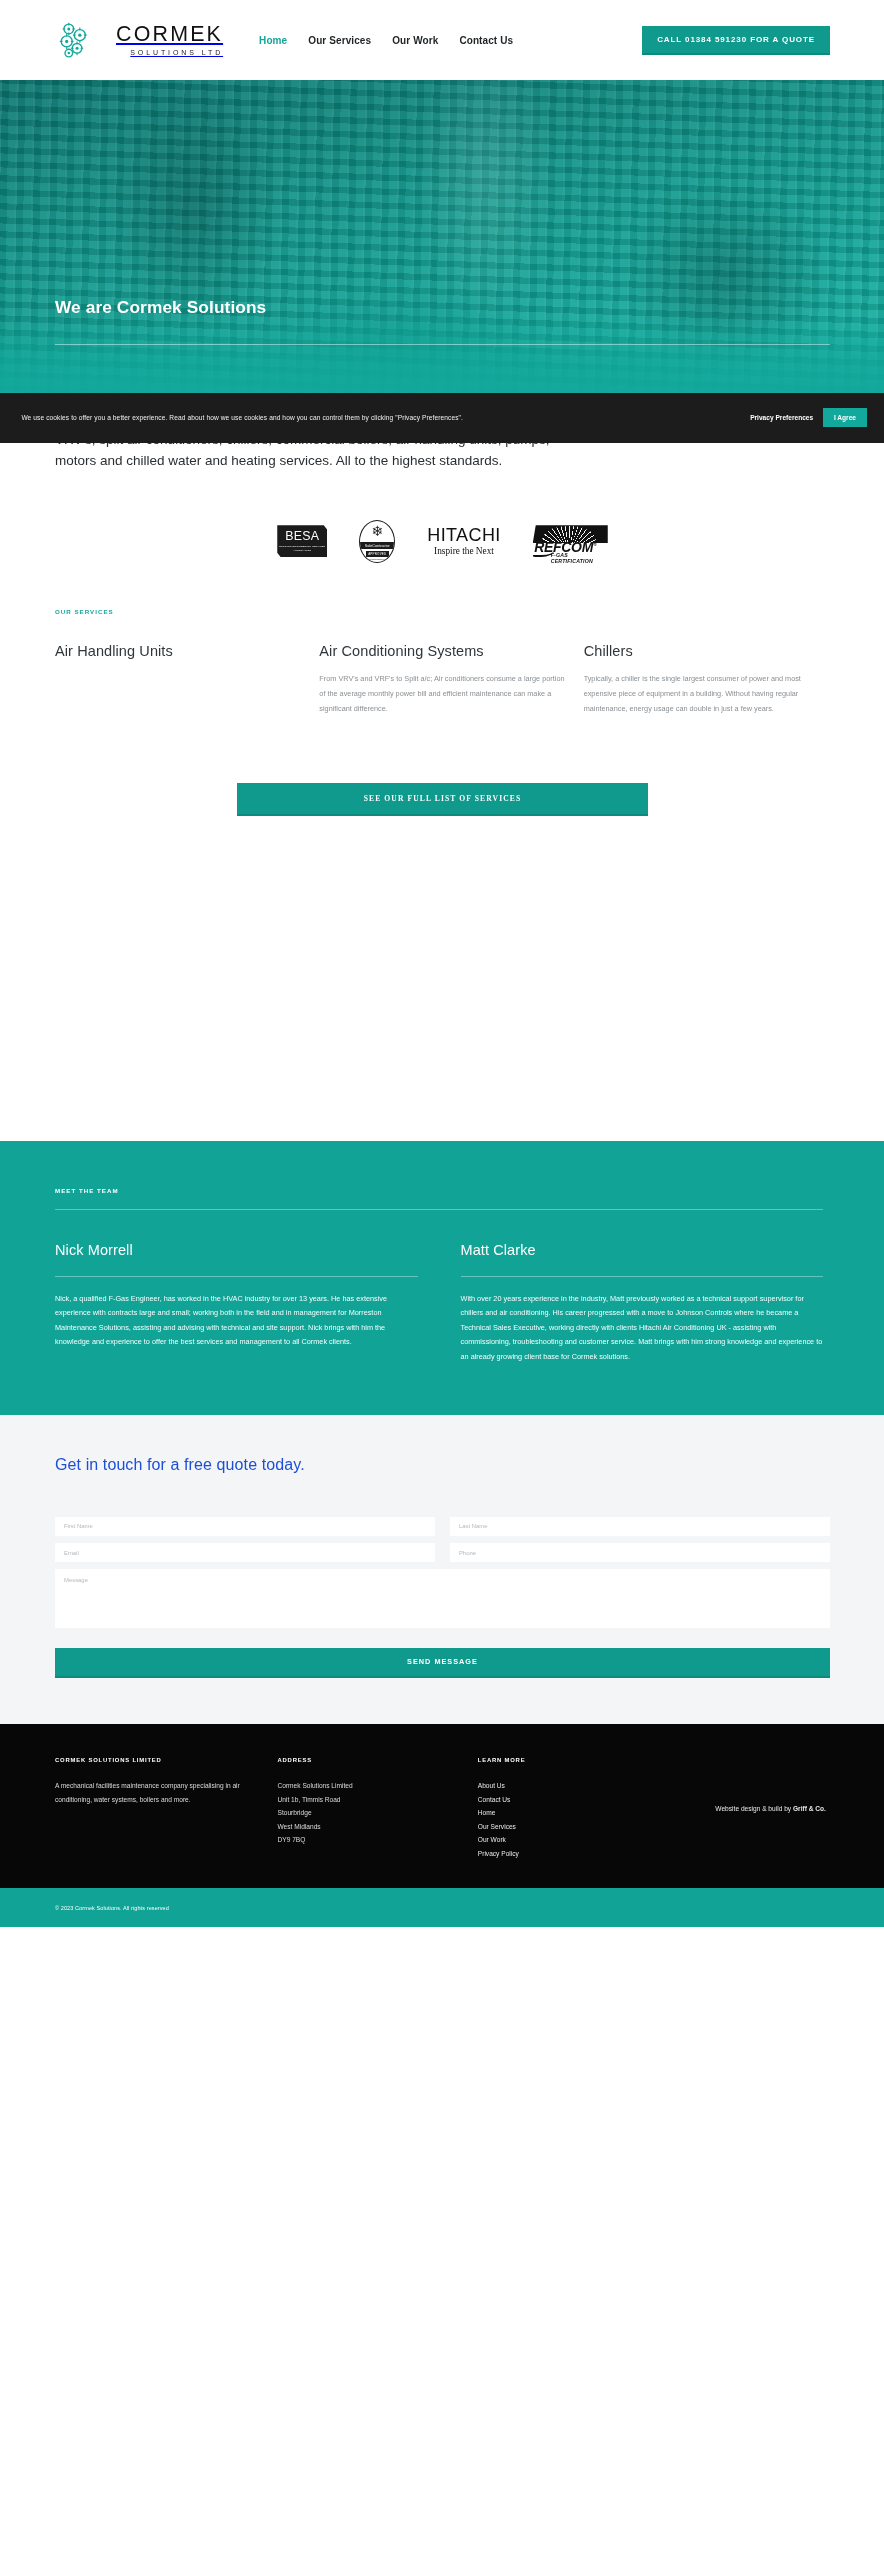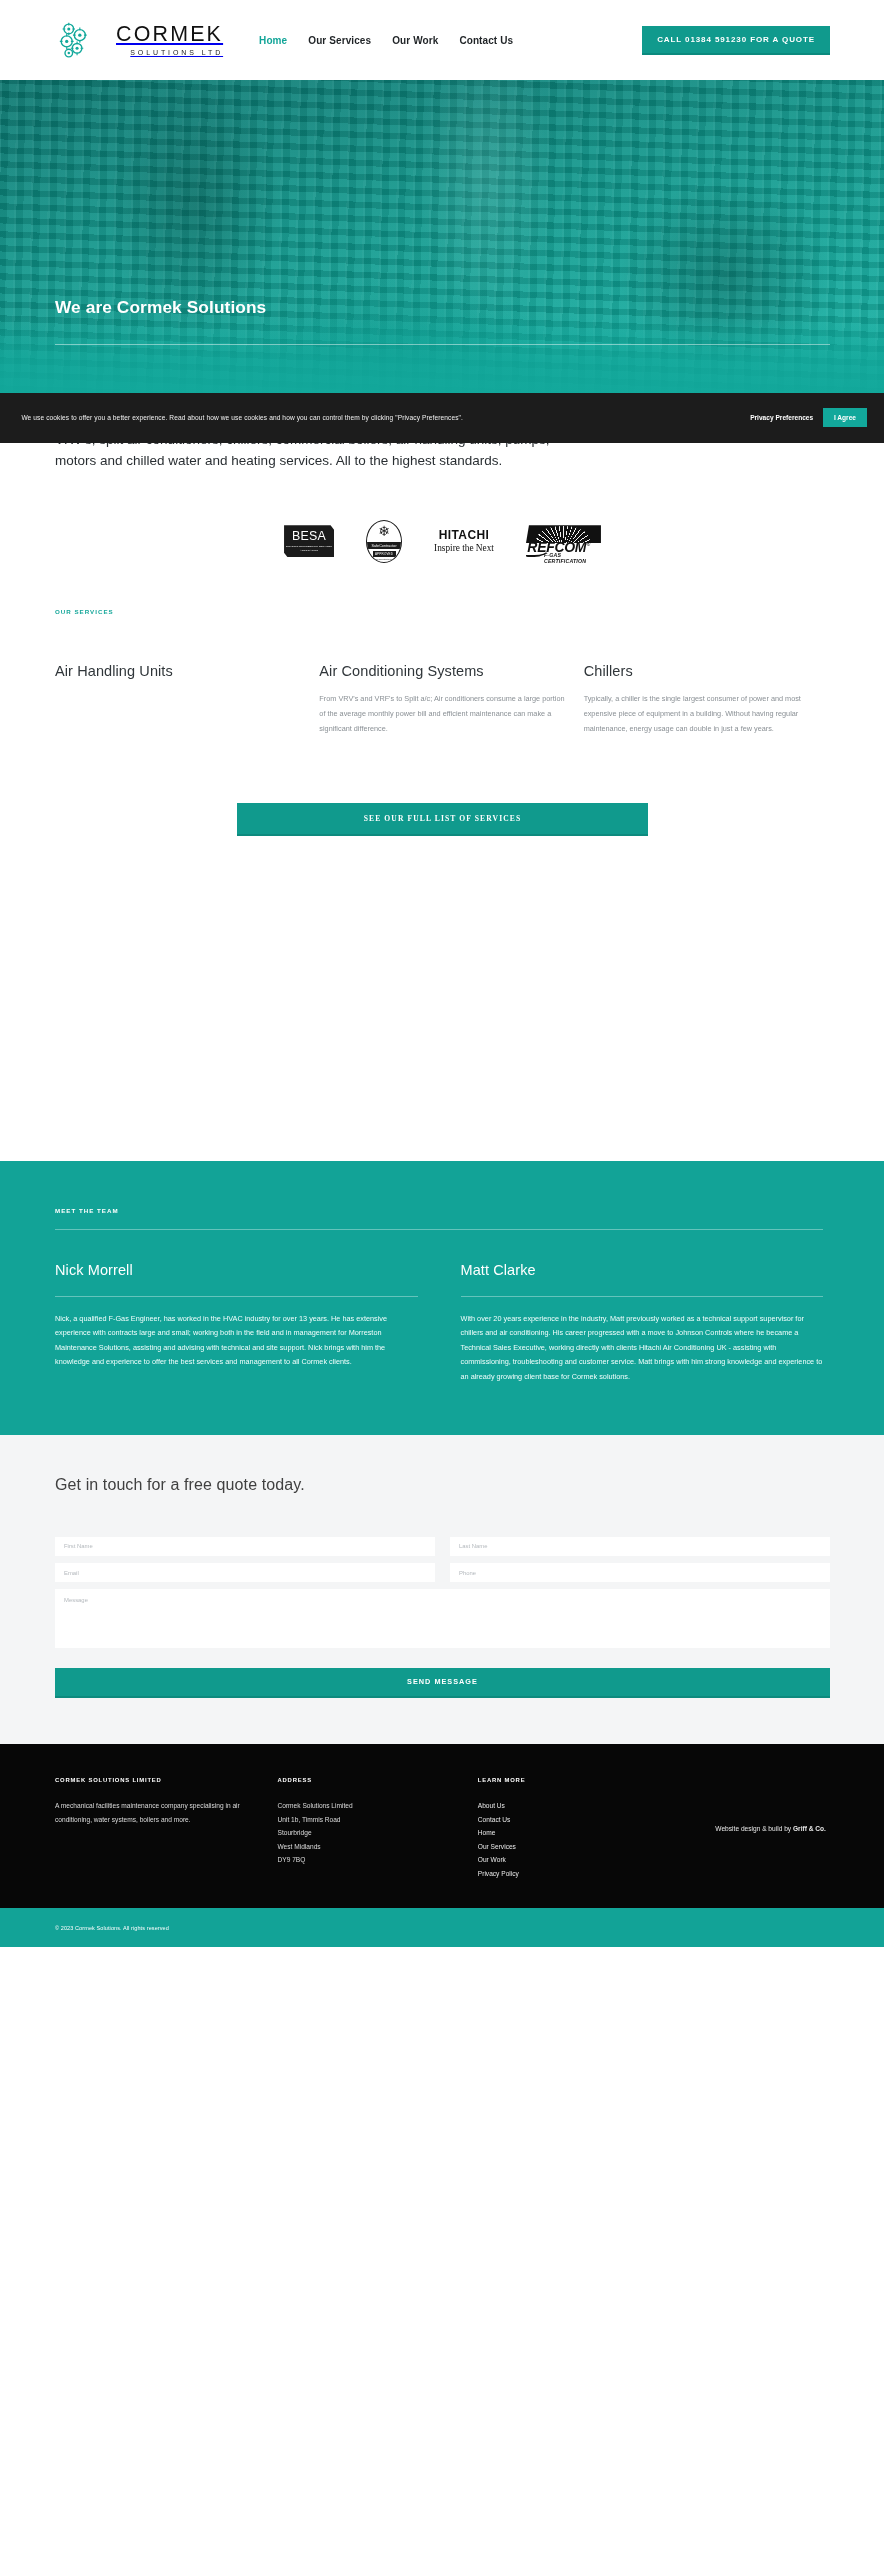--- a/index.html
+++ b/index.html
@@ -211,21 +211,21 @@
     position: absolute; left: 5.5px; right: 5.5px; top: 30px;
     background: #1b1b1b; color: #fff;
     font-size: 3px; text-align: center; padding: 1px 0;
     letter-spacing: 0.2px;
   }
   .safec-url {
     position: absolute; left: 0; right: 0; bottom: 1.4px;
     font-size: 1.7px; text-align: center; color: #1b1b1b;
   }
   .hitachi { display: flex; flex-direction: column; align-items: center; color: #111; }
-  .hitachi-name { font-size: 12px; font-weight: 700; letter-spacing: 0.4px; line-height: 1; }
+  .hitachi-name { font-size: 18px; font-weight: 400; letter-spacing: 0.4px; line-height: 1; }
   .hitachi-tag { font-family: "Liberation Serif", serif; font-size: 9.3px; margin-top: 2.1px; }
   .refcom { position: relative; width: 75px; height: 32px; }
   .refcom-globe {
     position: absolute; left: 0; top: 0; width: 75px; height: 18px;
     background: #111;
     clip-path: polygon(4% 0, 100% 0, 100% 100%, 0 100%);
   }
   .refcom-globe::before {
     content: "";
     position: absolute; left: 9.7px; top: 0.7px; width: 54px; height: 28px;
@@ -257,21 +257,21 @@
     font-size: 6.2px;
     font-weight: 700;
     letter-spacing: 1px;
     color: #16a79a;
     text-transform: uppercase;
   }
   .svc-grid {
     display: grid;
     grid-template-columns: repeat(3, 1fr);
     gap: 0 18px;
-    margin-top: 48px;
+    margin-top: 28px;
   }
   .svc-title {
     font-size: 14.5px;
     font-weight: 400;
     color: #30363a;
     letter-spacing: 0.1px;
     margin-bottom: 13px;
   }
   .svc-body {
     font-size: 7.3px;
@@ -329,21 +329,21 @@
   }
 
   
   .contact {
     background: #f4f5f6;
     padding: 41px 55px 46px 55px;
   }
   .contact-title {
     font-size: 16px;
     font-weight: 400;
-    color: #404040;
+    color: #1d4ed8;
     letter-spacing: 0.1px;
     margin-bottom: 43px;
   }
   .form-row {
     display: grid;
     grid-template-columns: 1fr 1fr;
     gap: 0 15px;
     margin-bottom: 7px;
   }
   .f-input {

